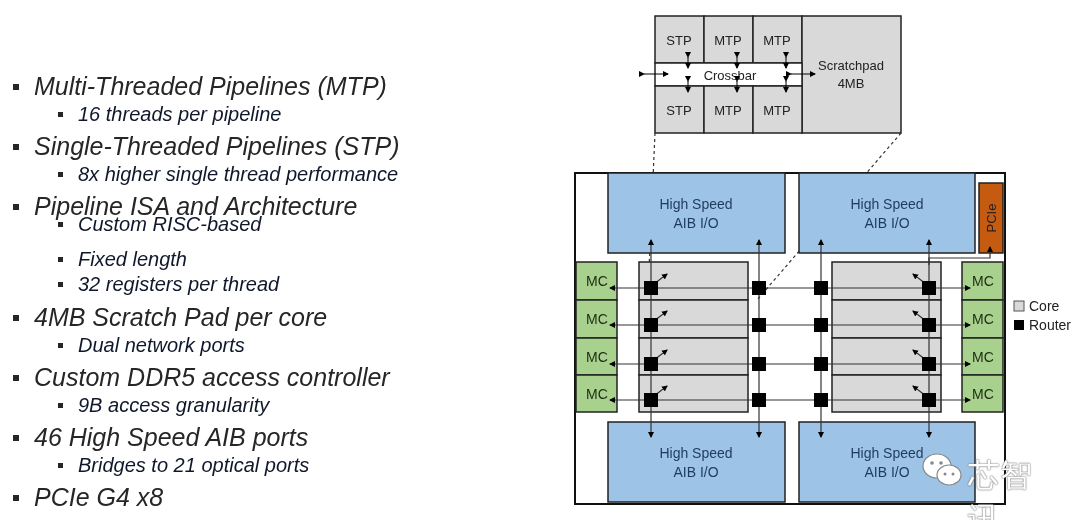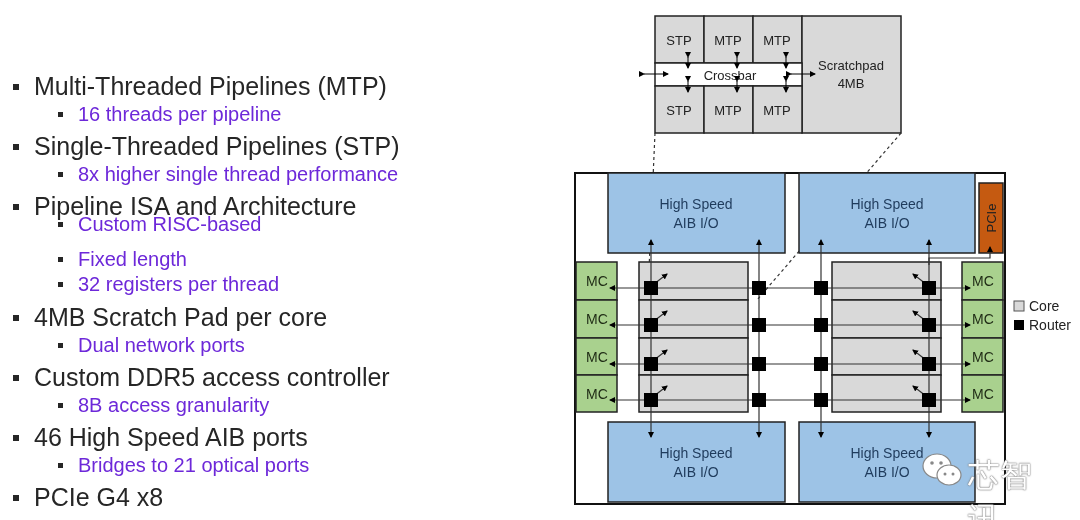--- a/index.html
+++ b/index.html
@@ -1,21 +1,21 @@
 <!DOCTYPE html>
 <html><head>
 <meta charset="utf-8">
 <style>
   html, body { margin:0; padding:0; }
   body { width:1080px; height:520px; background:#ffffff; position:relative; overflow:hidden;
          font-family:"Liberation Sans", sans-serif; }
   .bullets { position:absolute; left:0; top:0; width:560px; height:520px; }
-  .b { position:absolute; color:#262626; white-space:nowrap; }
+  .b { position:absolute; color:#262626; white-space:nowrap;font-style:italic; }
   .b.l1 { left:34px; font-size:25px; }
-  .b.l2 { left:78px; font-size:20px; color:#6d28d9; }
+  .b.l2 { left:78px; font-size:20px; color:#0f172a; }
   .b::before { content:""; position:absolute; width:6px; height:6px; background:#262626; top:50%; margin-top:-3px; }
   .b.l1::before { left:-21px; }
   .b.l2::before { left:-20px; width:5px; height:5px; }
   svg#diagram { position:absolute; left:0; top:0; }
   .watermark { position:absolute; left:920px; top:448px; width:140px; height:46px; }
   .wm-text { position:absolute; left:48px; top:6px; font-size:32px; color:#ffffff;
              text-shadow: 0 0 2px #777, 0 0 1px #555; font-family:"DejaVu Sans", sans-serif; }
 </style>
 </head>
 <body>
@@ -25,21 +25,21 @@
   <div class="b l2" style="top:103px">16 threads per pipeline</div>
   <div class="b l1" style="top:132px">Single-Threaded Pipelines (STP)</div>
   <div class="b l2" style="top:163px">8x higher single thread performance</div>
   <div class="b l1" style="top:192px">Pipeline ISA and Architecture</div>
   <div class="b l2" style="top:213px">Custom RISC-based</div>
   <div class="b l2" style="top:248px">Fixed length</div>
   <div class="b l2" style="top:273px">32 registers per thread</div>
   <div class="b l1" style="top:303px">4MB Scratch Pad per core</div>
   <div class="b l2" style="top:334px">Dual network ports</div>
   <div class="b l1" style="top:363px">Custom DDR5 access controller</div>
-  <div class="b l2" style="top:394px">8B access granularity</div>
+  <div class="b l2" style="top:394px">9B access granularity</div>
   <div class="b l1" style="top:423px">46 High Speed AIB ports</div>
   <div class="b l2" style="top:454px">Bridges to 21 optical ports</div>
   <div class="b l1" style="top:483px">PCIe G4 x8</div>
 </div>
 
 <svg id="diagram" width="1080" height="520" xmlns="http://www.w3.org/2000/svg">
   <defs>
     <marker id="ah" markerWidth="6" markerHeight="6" refX="5" refY="3" orient="auto" markerUnits="userSpaceOnUse">
       <path d="M0,0 L6,3 L0,6 z" fill="#000"></path>
     </marker>

